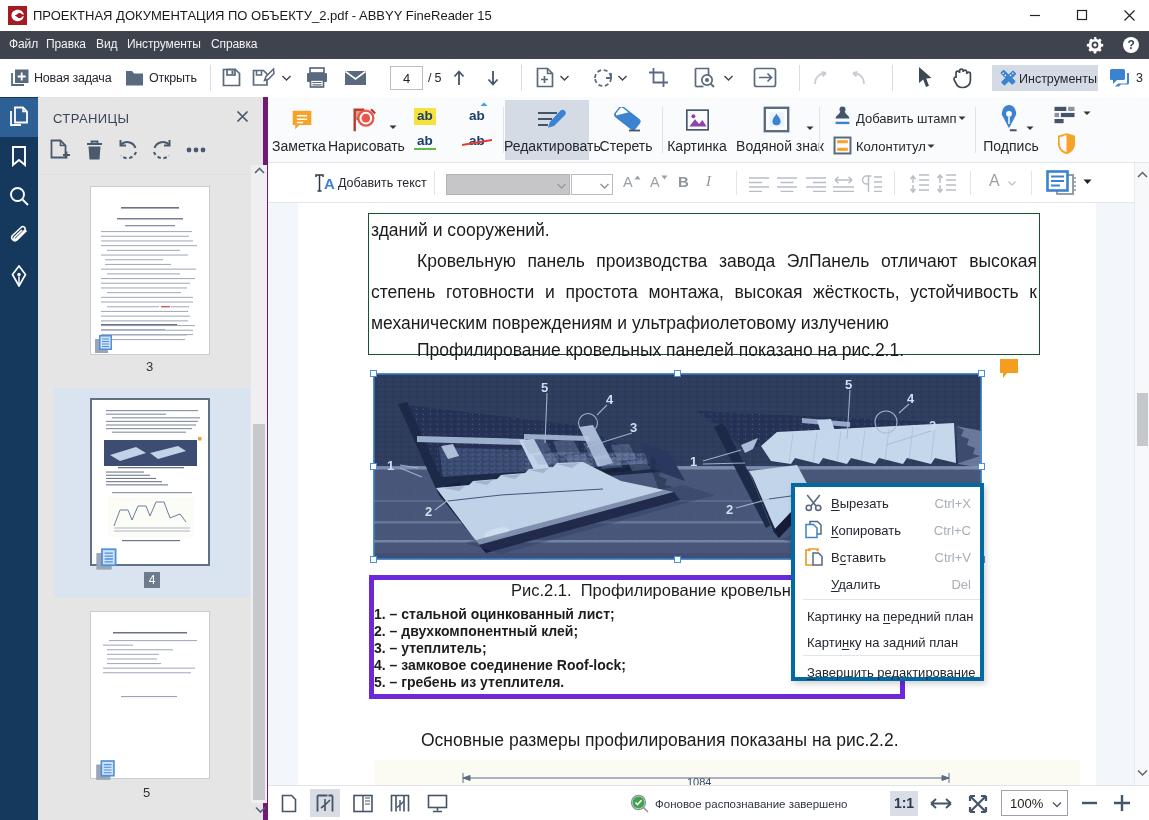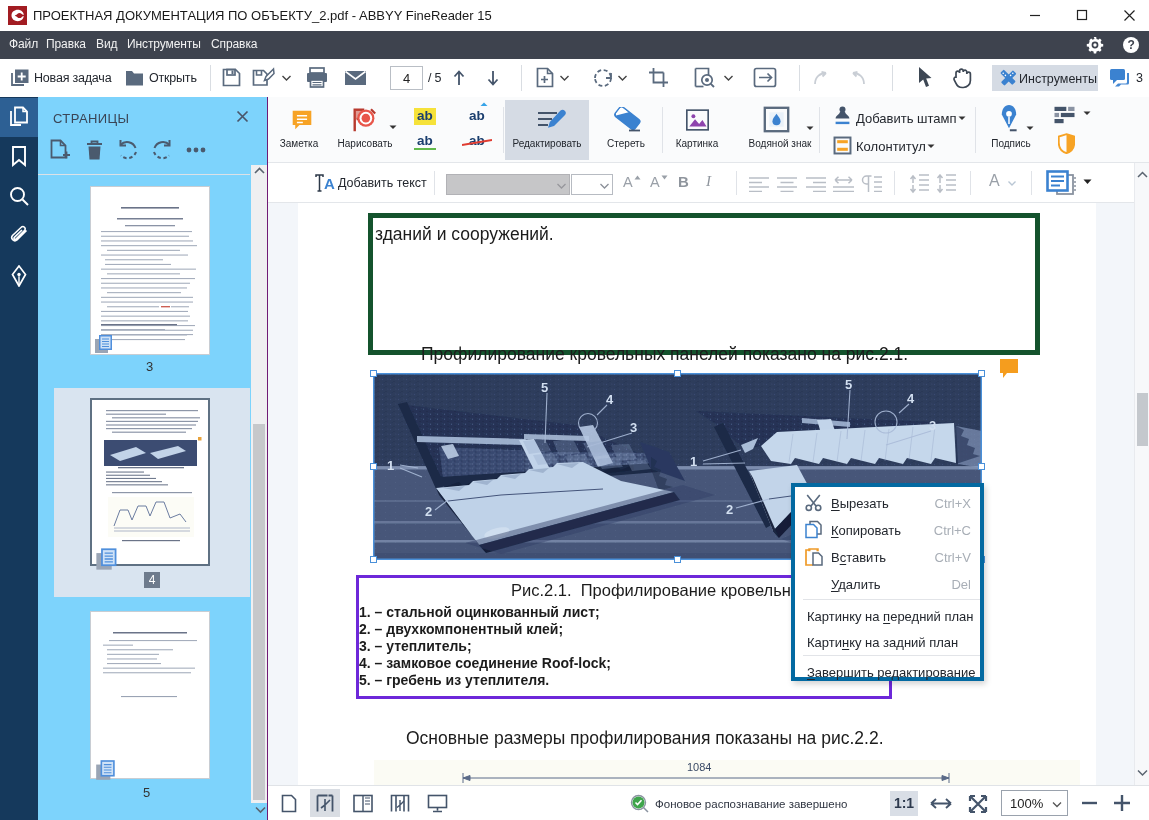--- a/index.html
+++ b/index.html
@@ -22,45 +22,45 @@
 #toolbar1 { left:0; top:59px; width:1149px; height:38px; background:#fff; }
 .tb1sep { top:6px; width:1px; height:26px; background:#d9dde2; }
 .tlabel { font-size:12.5px; color:#23272e; letter-spacing:-0.2px; }
 
 
 #sidebar { left:0; top:97px; width:38px; height:723px; background:#15395c; }
 #sidebar .active { position:absolute; left:0; top:1px; width:38px; height:39px; background:#2d6094; }
 .sbicon { position:absolute; left:8px; width:22px; height:22px; }
 
 
-#pagespanel { left:38px; top:97px; width:230px; height:723px; background:#7dd3fc; border-right:1px solid #701a75; }
+#pagespanel { left:38px; top:97px; width:230px; height:723px; background:#e5e5e5; border-right:5px solid #701a75; }
 #ppheader { position:absolute; left:15px; top:14px; font-size:13px; color:#3a4556; letter-spacing:0.4px; }
 #ppclose { position:absolute; left:200px; top:12px; color:#4a566a; font-size:15px; }
 #ppsep { position:absolute; left:0px; top:77px; width:212px; height:1px; background:#dde1e6; }
 .thumbpage { position:absolute; background:#fff; border:1px solid #c8cdd3; }
 .thumbnum { position:absolute; font-size:13px; color:#333; }
 #ppscroll { position:absolute; left:213px; top:68px; width:16px; height:638px; background:#efeff1; }
 #ppthumb { position:absolute; left:215px; top:327px; width:12px; height:376px; background:#c6c8cb; }
 
 
 #toolbar2 { left:268px; top:97px; width:881px; height:66px; background:#fafbfc; border-bottom:1px solid #e3e6ea; }
-.t2item { position:absolute; text-align:center; font-size:10px; color:#23272e; }
+.t2item { position:absolute; text-align:center; font-size:14px; color:#23272e; }
 .t2sel { background:#d5dbe4; }
 .t2sep { position:absolute; top:10px; width:1px; height:46px; background:#e0e3e8; }
 
 
 #toolbar3 { left:268px; top:163px; width:866px; height:40px; background:#fff; border-bottom:1px solid #e3e6ea; }
 .t3sep { position:absolute; top:8px; width:1px; height:24px; background:#e0e3e8; }
 
 
 #docarea { left:268px; top:203px; width:866px; height:582px; background:#f3f6fa; overflow:hidden; }
 #page { position:absolute; left:30px; top:0px; width:798px; height:582px; background:#fff; }
-#textbox1 { position:absolute; left:100px; top:10px; width:672px; height:142px; border:5px solid #14532d; }
+#textbox1 { position:absolute; left:100px; top:10px; width:672px; height:142px; border:1px solid #14532d; }
 .doctext { font-size:17.5px; color:#1c1c1c; }
-#listbox { position:absolute; left:88px; top:372px; width:536px; height:124px; border:3px solid #6d28d9; }
+#listbox { position:absolute; left:101px; top:372px; width:536px; height:124px; border:5px solid #6d28d9; }
 #imgblock { position:absolute; left:105px; top:170px; width:609px; height:187px; }
 .handle { position:absolute; width:7px; height:7px; background:#fff; border:1px solid #4a90d9; }
 
 
 #ctxmenu { left:791px; top:483px; width:193px; height:198px; background:#fff; border:4px solid #0369a1; box-shadow:2px 3px 6px rgba(0,0,0,0.18); font-size:13px; color:#23272e; }
 .cmrow { position:absolute; left:0; width:100%; height:27px; }
 .cmtext { position:absolute; left:36px; top:6px; }
 .cmshort { position:absolute; right:9px; top:6px; color:#a8aeb6; }
 .cmsep { position:absolute; left:8px; width:177px; height:1px; background:#e2e4e8; }
 u { text-decoration-thickness:1px; text-underline-offset:2px; }
@@ -574,20 +574,21 @@
       </svg>
     <svg class="abs" style="left:815px;top:16px;" width="9" height="6" viewBox="0 0 9 6">
         <path d="M0.5 0.5 L4.5 5 L8.5 0.5" fill="#222"></path>
       </svg>
   </div>
 
   <div id="docarea" class="abs">
     <div id="page"></div>
     <div id="textbox1">
       <div class="doctext" style="position:absolute; left:2px; top:1px; width:666px; text-align:justify; line-height:31px;">зданий и сооружений.</div>
+      <div class="doctext" style="position:absolute; left:2px; top:32px; width:666px; text-align:justify; line-height:31px;"><span style="display:inline-block;width:46px;"></span>Кровельную панель производства завода ЭлПанель отличают высокая степень готовности и простота монтажа, высокая жёсткость, устойчивость к механическим повреждениям и ультрафиолетовому излучению</div>
       <div class="doctext" style="position:absolute; left:48px; top:126px;">Профилирование кровельных панелей показано на рис.2.1.</div>
     </div>
 
     <svg class="abs" style="left:731px;top:155px;" width="20" height="21" viewBox="0 0 20 21">
         <path d="M1 1 h18 v14 h-11 l-4 5 v-5 h-3 Z" fill="#f59d1e"></path>
       </svg>
 
     <div id="imgblock">
       <svg width="609" height="187" viewBox="0 0 609 187">
         <defs>
@@ -724,21 +725,21 @@
         1. – стальной оцинкованный лист;<br>
         2. – двухкомпонентный клей;<br>
         3. – утеплитель;<br>
         4. – замковое соединение Roof-lock;<br>
         5. – гребень из утеплителя.
       </div>
       <div style="position:absolute; left:47px; top:150px; font-size:17.5px; color:#1c1c1c;">Основные размеры профилирования показаны на рис.2.2.</div>
     </div>
 
     <div class="abs" style="left:106px; top:557px; width:706px; height:25px; background:#fbfbf4;">
-      <div class="abs" style="left:313px; top:1px; font-size:11px; color:#3a4a66;">1084</div>
+      <div class="abs" style="left:313px; top:16px; font-size:11px; color:#3a4a66;">1084</div>
       <svg class="abs" style="left:87px; top:13px;" width="490" height="10" viewBox="0 0 490 10">
           <path d="M2 5 H488 M2 0 V10 M488 0 V10 M2 5 l7 -2.5 v5 Z M488 5 l-7 -2.5 v5 Z" stroke="#5a6a88" stroke-width="1" fill="#5a6a88"></path>
         </svg>
     </div>
   </div>
 
   <div id="ctxmenu" class="abs">
     <div class="cmrow" style="top:3px;">
       <svg class="abs" style="left:9px;top:3px;" width="19" height="19" viewBox="0 0 19 19">
           <path d="M3.2 2 L12 13 M15.8 2 L7 13" stroke="#5a6a7e" stroke-width="1.6"></path>

